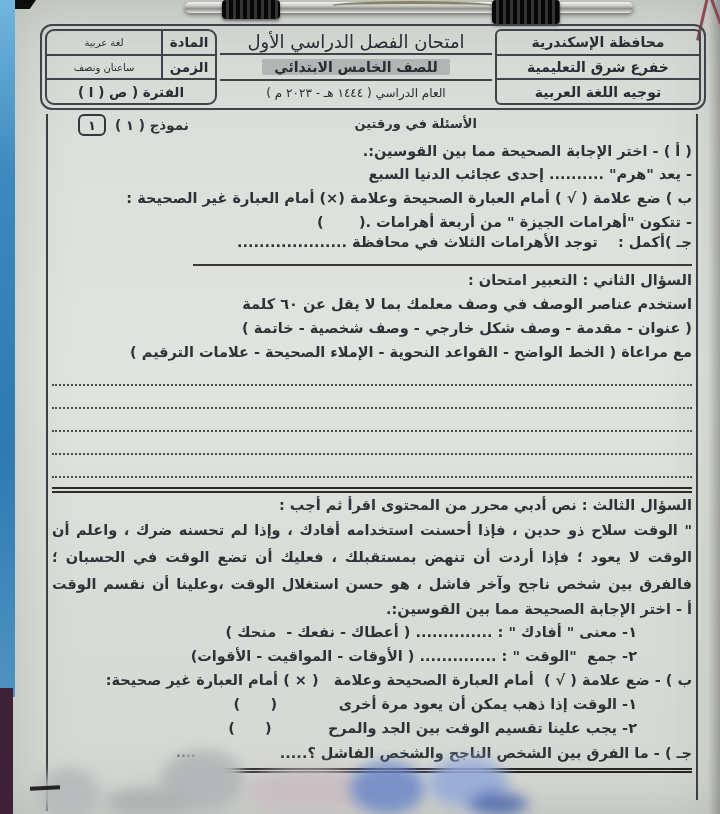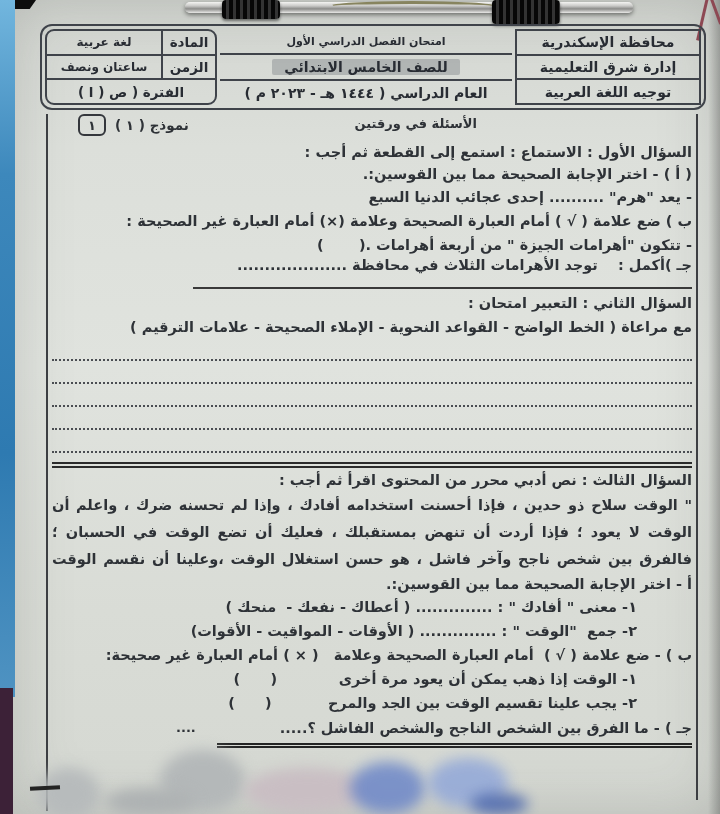--- a/index.html
+++ b/index.html
@@ -37,31 +37,31 @@
   
   .pen1 { position:absolute; left:701px; top:-3px; width:3px; height:44px; background:#8d4853; transform:rotate(13deg); }
   .pen2 { position:absolute; left:714px; top:-5px; width:3px; height:30px; background:#8d4853; transform:rotate(-20deg); }
 
   
   .hdr { position:absolute; left:40px; top:24px; width:666px; height:86px;
     border:2px solid #3f434a; border-radius:12px; display:flex; direction:ltr; padding:3px; color:#282c33; }
   .hdr-col { display:flex; flex-direction:column; }
   .col-left  { width:172px; border:2px solid #3f434a; border-radius:9px; }
   .col-mid   { flex:1; margin:0 3px; }
-  .col-right { width:186px; border:2px solid #3f434a; border-radius:0; }
+  .col-right { width:206px; border:2px solid #3f434a; border-radius:6px; }
   .hrow { flex:1; display:flex; align-items:center; justify-content:center; white-space:nowrap; }
   .b-b { border-bottom:2px solid #3f434a; }
   .hdr .admin { font-size:14px; font-weight:700; }
-  .exam-title { font-size:11px; font-weight:700; }
+  .exam-title { font-size:18px; font-weight:400; }
   .grade-hl { background:rgba(130,136,140,.45); padding:0 12px; border-radius:2px; font-size:14px; font-weight:700; }
-  .year { font-size:14px; font-weight:700; }
+  .year { font-size:12px; font-weight:400; }
   .split { display:flex; direction:rtl; width:100%; height:100%; }
   .split .lab { width:54px; display:flex; align-items:center; justify-content:center;
     border-left:2px solid #3f434a; font-size:13.5px; font-weight:700; }
-  .split .val { flex:1; display:flex; align-items:center; justify-content:center; font-size:12px; font-weight:700; }
+  .split .val { flex:1; display:flex; align-items:center; justify-content:center; font-size:10px; font-weight:400; }
   .period { font-size:13.5px; font-weight:700; }
 
   
   .vline { position:absolute; width:2px; background:#3c3e42; }
   .vl-r { left:696px; top:114px; height:686px; }
   .vl-l { left:46px;  top:114px; height:697px; }
 
   
   .content { position:absolute; left:52px; top:114px; width:640px; direction:rtl;
     color:#2e3237; font-weight:700; font-size:14.5px; }
@@ -130,54 +130,55 @@
     </div>
     <div class="hdr-col col-mid">
       <div class="hrow b-b exam-title">امتحان الفصل الدراسي الأول</div>
       <div class="hrow b-b">
         <span class="grade-hl">للصف الخامس الابتدائي</span>
       </div>
       <div class="hrow year">العام الدراسي ( ١٤٤٤ هـ - ٢٠٢٣ م )</div>
     </div>
     <div class="hdr-col col-right">
       <div class="hrow b-b admin">محافظة الإسكندرية</div>
-      <div class="hrow b-b admin">إدارة شرق التعليمية</div>
+      <div class="hrow b-b admin">خفرع شرق التعليمية</div>
       <div class="hrow admin">توجيه اللغة العربية</div>
     </div>
   </div>
 
   <div class="vline vl-r"></div>
   <div class="vline vl-l"></div>
 
   <div class="content">
     <div class="rowA">
       <span class="note u">الأسئلة في ورقتين</span>
       <span class="formarea">
         <span class="formbox">١</span>
         <span style="font-size:13.5px;">نموذج ( ١ )</span>
       </span>
     </div>
 
-    <div class="blk h23 u">السؤال الأول : الاستماع : استمع إلى القطعة ثم أجب :</div>
     <div class="blk h22">( أ ) - اختر الإجابة الصحيحة مما بين القوسين:.</div>
     <div class="ln h24">
       <span>- يعد "هرم" .......... إحدى عجائب الدنيا السبع</span>
       <span class="sp190"></span>
     </div>
     <div class="blk h23">ب ) ضع علامة ( √ ) أمام العبارة الصحيحة وعلامة (×) أمام العبارة غير الصحيحة :</div>
     <div class="ln h25">
       <span>- تتكون "أهرامات الجيزة " من أربعة أهرامات .</span>
       <span>(&nbsp;&nbsp;&nbsp;&nbsp;&nbsp;&nbsp;&nbsp;)</span>
       <span class="sp300"></span>
     </div>
     <div class="blk h26">جـ )أكمل :&nbsp;&nbsp;&nbsp; توجد الأهرامات الثلاث في محافظة ....................</div>
 
     <div class="sep1"></div>
 
     <div class="blk h24 u">السؤال الثاني : التعبير امتحان :</div>
+    <div class="blk h24">استخدم عناصر الوصف في وصف معلمك بما لا يقل عن ٦٠ كلمة</div>
+    <div class="blk h24">( عنوان - مقدمة - وصف شكل خارجي - وصف شخصية - خاتمة )</div>
     <div class="blk h23">مع مراعاة ( الخط الواضح - القواعد النحوية - الإملاء الصحيحة - علامات الترقيم )</div>
     <div class="dotline"></div>
     <div class="dotline"></div>
     <div class="dotline"></div>
     <div class="dotline"></div>
     <div class="dotline"></div>
 
     <div class="sepdbl"></div>
 
     <div class="blk h24 u">السؤال الثالث : نص أدبي محرر من المحتوى اقرأ ثم أجب :</div>

